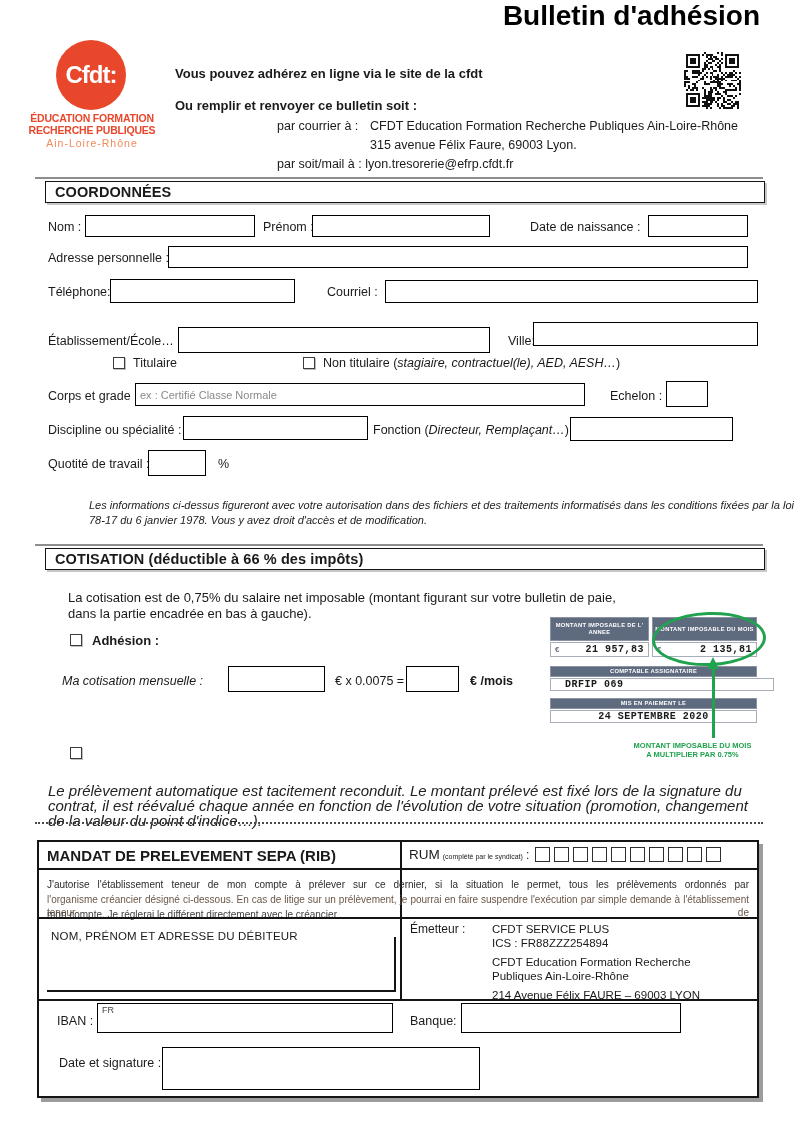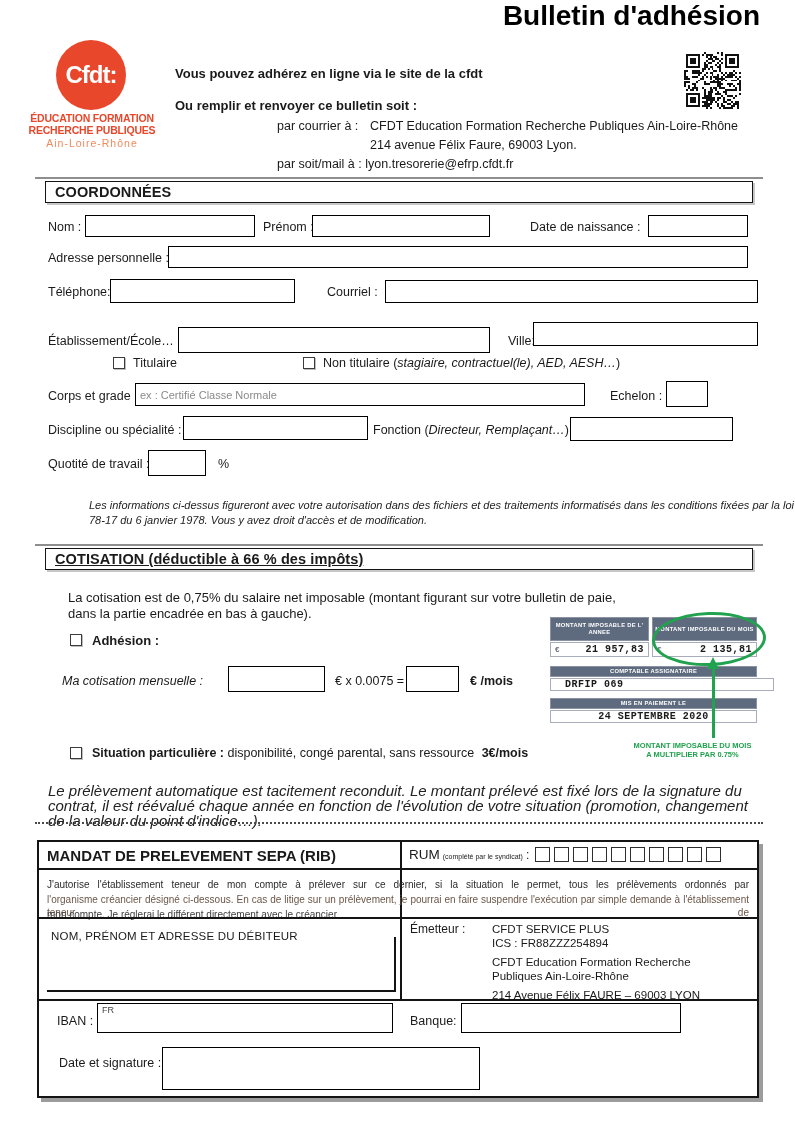--- a/index.html
+++ b/index.html
@@ -9,21 +9,21 @@
   .lbl{font-size:12.5px;white-space:nowrap;}
   .b{font-weight:bold;}
   .i{font-style:italic;}
   .box{border:1px solid #000;background:#fff;box-sizing:border-box;}
   input.box{font:12px "Liberation Sans",sans-serif;padding:0 4px;outline:none;}
   input.box::placeholder{color:#8a8a8a;font-size:11px;}
   .chk{appearance:none;-webkit-appearance:none;width:12px;height:12px;margin:0;
        border:1px solid #3c3c3c;background:#fff;box-shadow:1px 1px 0 rgba(110,110,110,.45);}
   .rule{height:2px;background:#8e8e8e;}
   .sec-head{border:1px solid #141414;background:#fff;font-weight:bold;font-size:14.5px;
-            padding:2px 0 2px 9px;letter-spacing:.1px;box-shadow:2px 2px 0 #c7c7c7;}
+            padding:2px 12px 2px 9px;letter-spacing:.1px;box-shadow:2px 2px 0 #c7c7c7;}
   .title{font-size:28px;font-weight:bold;color:#000000;text-align:right;}
   
   .logo-circle{width:70px;height:70px;border-radius:50%;background:#E8472B;
                display:flex;align-items:center;justify-content:center;}
   .logo-circle span{color:#fff;font-size:24px;font-weight:bold;letter-spacing:-1px;}
   .logo-org{width:160px;text-align:center;color:#E8472B;font-size:10.5px;font-weight:bold;
             line-height:12px;letter-spacing:-.2px;}
   .logo-region{width:160px;text-align:center;color:#F08A5C;font-size:10.5px;letter-spacing:1px;}
   
   .stub-head{background:#5E6A7E;color:#fff;font-size:5.8px;font-weight:bold;text-align:center;
@@ -53,21 +53,21 @@
   </div>
   <div class="abs logo-org" style="left:12px;top:112px;">ÉDUCATION FORMATION</div>
   <div class="abs logo-org" style="left:12px;top:124px;">RECHERCHE PUBLIQUES</div>
   <div class="abs logo-region" style="left:12px;top:137px;">Ain-Loire-Rhône</div>
 
   <div class="abs lbl b" style="left:175px;top:66px;font-size:13px;">Vous pouvez adhérez en ligne via le site de la cfdt</div>
   <div class="abs lbl b" style="left:175px;top:98px;font-size:13px;">Ou remplir et renvoyer ce bulletin soit :</div>
 
   <div class="abs lbl" style="left:277px;top:119px;">par courrier à :</div>
   <div class="abs lbl" style="left:370px;top:119px;">CFDT Education Formation Recherche Publiques Ain-Loire-Rhône</div>
-  <div class="abs lbl" style="left:370px;top:138px;">214 avenue Félix Faure, 69003 Lyon.</div>
+  <div class="abs lbl" style="left:370px;top:138px;">315 avenue Félix Faure, 69003 Lyon.</div>
   <div class="abs lbl" style="left:277px;top:157px;">
     <span>par soit/mail à :</span>
     <span>lyon.tresorerie@efrp.cfdt.fr</span>
   </div>
 
   <div class="abs" style="left:684px;top:52px;">
     <svg width="57" height="57" viewBox="0 0 29 29" fill="#111" shape-rendering="crispEdges">
         <rect x="10" y="0" width="1" height="1"></rect>
         <rect x="17" y="0" width="1" height="1"></rect>
         <rect x="19" y="0" width="1" height="1"></rect>
@@ -387,21 +387,21 @@
   </div>
   <input type="text" class="abs box" style="left: 570px; top: 417px; width: 163px; height: 24px;">
 
   <div class="abs lbl" style="left:48px;top:457px;">Quotité de travail :</div>
   <input type="text" class="abs box" style="left: 148px; top: 450px; width: 58px; height: 26px;">
   <div class="abs lbl" style="left:218px;top:457px;">%</div>
 
   <div class="abs i" style="left:48px;top:498px;width:712px;font-size:11px;line-height:15px;color:#222;margin-left:41px;">Les informations ci-dessus figureront avec votre autorisation dans des fichiers et des traitements informatisés dans les conditions fixées par la loi 78-17 du 6 janvier 1978. Vous y avez droit d'accès et de modification.</div>
 
   <div class="abs rule" style="left:35px;top:544px;width:728px;"></div>
-  <div class="abs sec-head" style="left:45px;top:548px;width:697px;text-decoration:underline;">COTISATION (déductible à 66 % des impôts)</div>
+  <div class="abs sec-head" style="left:45px;top:548px;width:697px;">COTISATION (déductible à 66 % des impôts)</div>
 
   <div class="abs lbl" style="left:68px;top:590px;font-size:13px;">La cotisation est de 0,75% du salaire net imposable (montant figurant sur votre bulletin de paie,</div>
   <div class="abs lbl" style="left:68px;top:606px;font-size:13px;">dans la partie encadrée en bas à gauche).</div>
 
   <input type="checkbox" class="abs chk" style="left: 70px; top: 634px;">
   <div class="abs lbl b" style="left:92px;top:633px;font-size:13px;">Adhésion :</div>
 
   <div class="abs" style="left:550px;top:617px;width:207px;">
     <div style="display:flex;gap:3px;">
       <div class="stub-head" style="width:99px;height:24px;">MONTANT IMPOSABLE DE L' ANNEE</div>
@@ -429,25 +429,20 @@
   <div class="abs annot" style="left:585px;top:741px;width:215px;">MONTANT IMPOSABLE DU MOIS</div>
   <div class="abs annot" style="left:585px;top:750px;width:215px;">A MULTIPLIER PAR 0.75%</div>
 
   <div class="abs lbl i" style="left:62px;top:674px;">Ma cotisation mensuelle :</div>
   <input type="text" class="abs box" style="left: 228px; top: 666px; width: 97px; height: 26px;">
   <div class="abs lbl" style="left:335px;top:674px;">€ x 0.0075 =</div>
   <input type="text" class="abs box" style="left: 406px; top: 666px; width: 53px; height: 26px;">
   <div class="abs lbl b" style="left:470px;top:674px;">€ /mois</div>
 
   <input type="checkbox" class="abs chk" style="left: 70px; top: 747px;">
-  <div class="abs lbl" style="left:92px;top:746px;font-size:12.5px;">
-    <span class="b">Situation particulière :</span>
-    <span>disponibilité, congé parental, sans ressource</span>
-    <span class="b" style="margin-left:4px;">3€/mois</span>
-  </div>
 
   <div class="abs i" style="left:48px;top:783px;width:712px;font-size:15px;line-height:15px;color:#222;">Le prélèvement automatique est tacitement reconduit. Le montant prélevé est fixé lors de la signature du contrat, il est réévalué chaque année en fonction de l'évolution de votre situation (promotion, changement de la valeur du point d'indice…).</div>
 
   <div class="abs dotted" style="left:35px;top:822px;width:728px;"></div>
 
   <div class="abs mtable" style="left:37px;top:840px;width:722px;height:258px;">
 
     <div class="abs b" style="left:8px;top:5px;font-size:15px;">MANDAT DE PRELEVEMENT SEPA  (RIB)</div>
     <div class="abs" style="left:370px;top:5px;display:flex;align-items:center;">
       <span style="font-size:13.5px;">RUM</span>

